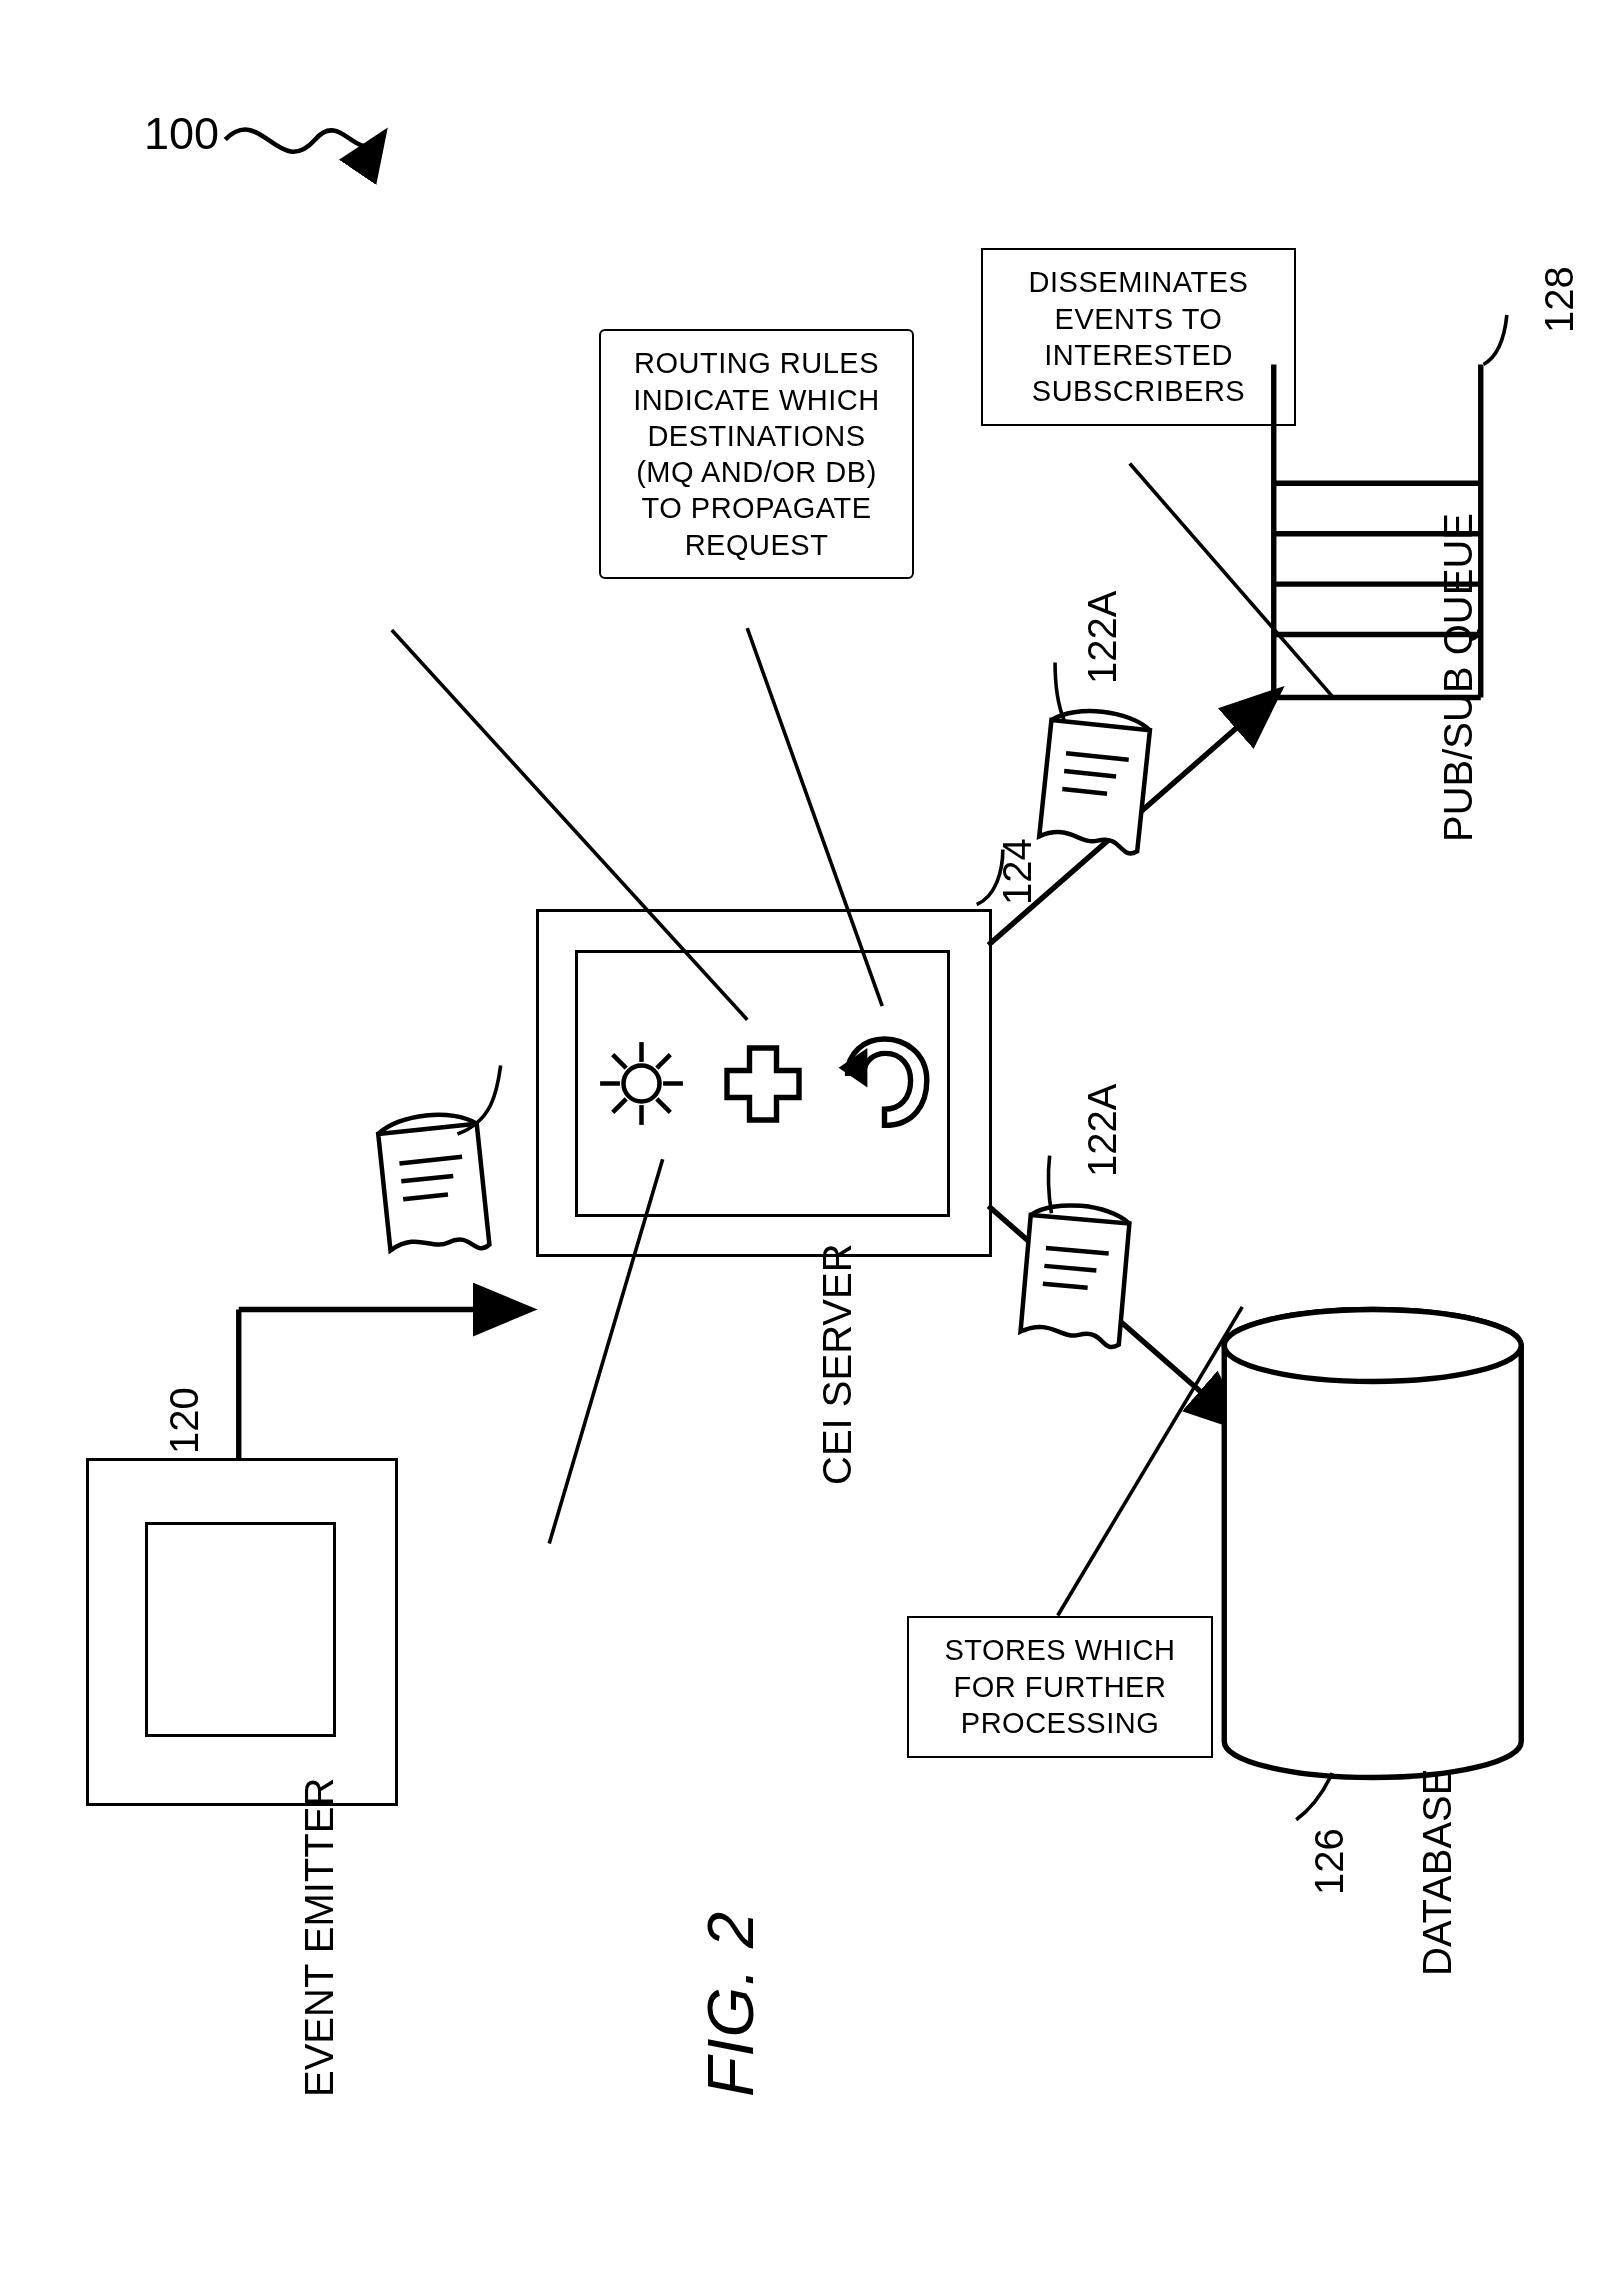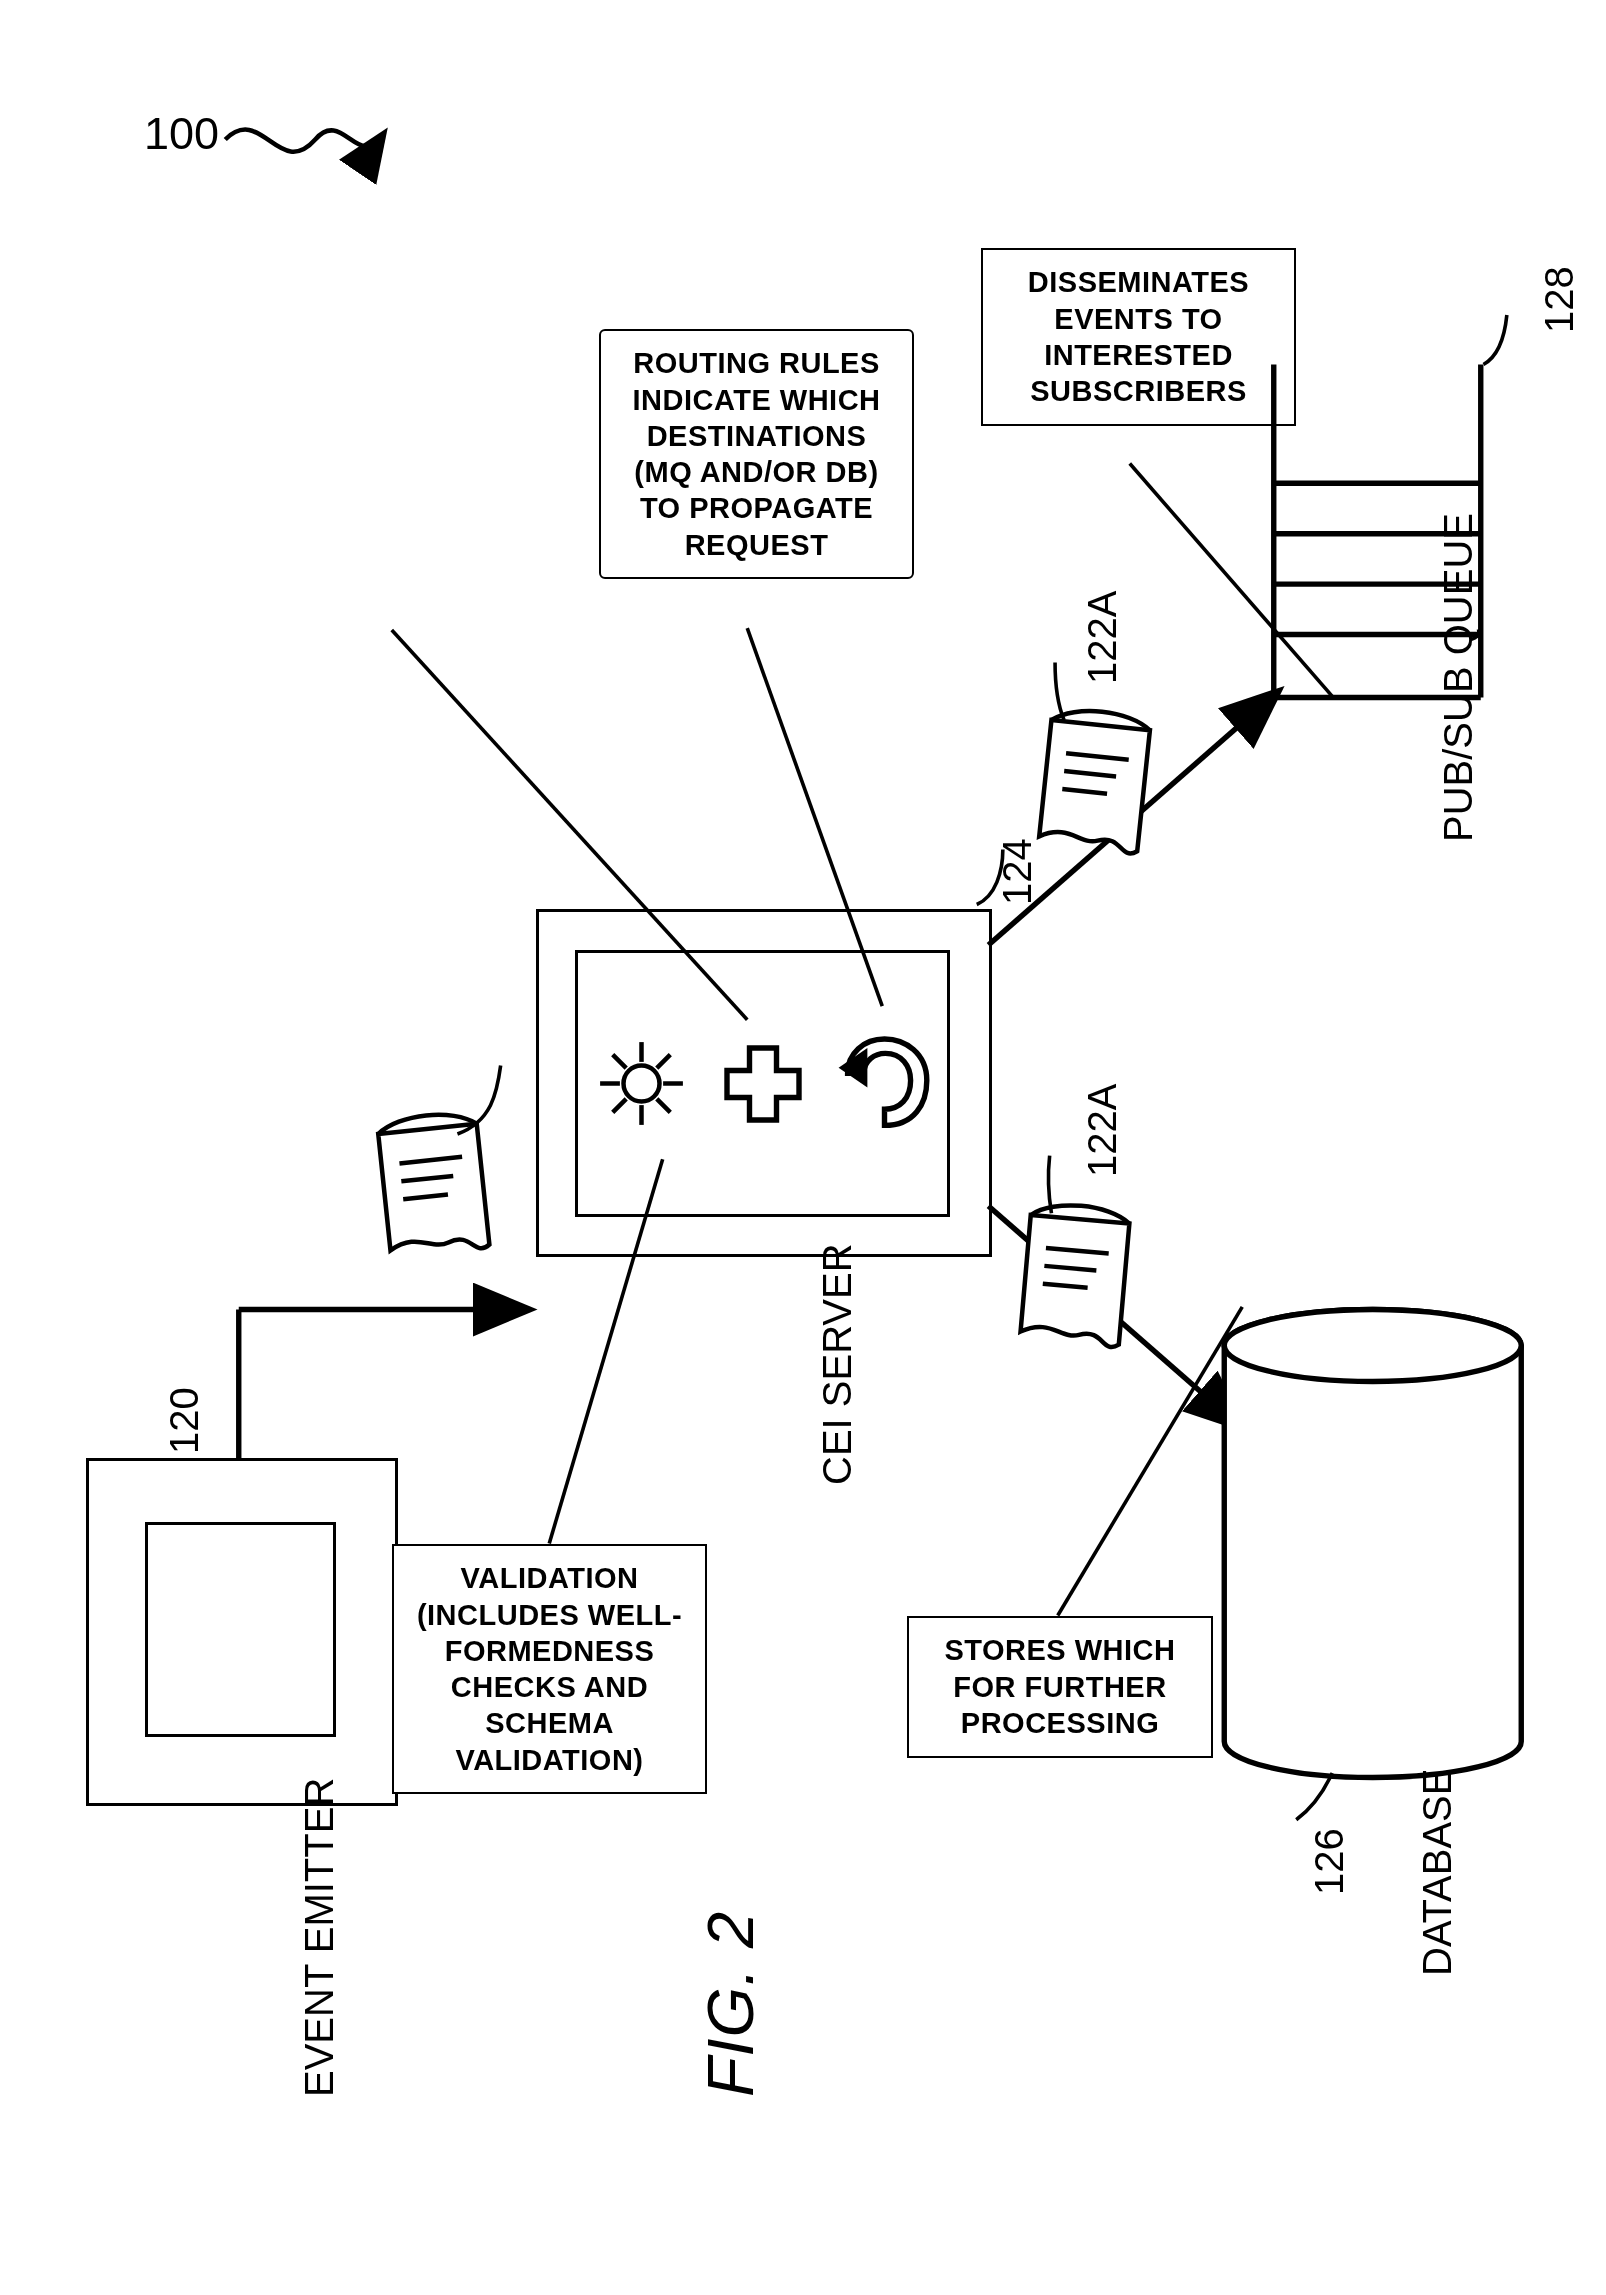--- a/index.html
+++ b/index.html
@@ -24,21 +24,21 @@
     left: 0;
     top: 0;
     width: 1607px;
     height: 2295px;
     pointer-events: none;
   }
   .textbox {
     border: 2.7px solid #000;
     padding: 14.4px 16px;
     font-size: 29px;
-    font-weight: 700;
+    font-weight: 400;
     line-height: 1.25;
     text-align: center;
     background: #fff;
     letter-spacing: 0.5px;
   }
   .reflabel {
     font-size: 45px;
     font-weight: 500;
   }
   .rotatedlabel {
@@ -175,23 +175,20 @@
     <line x1="830" y1="698" x2="980" y2="1118" stroke="#000" stroke-width="4"></line>
   </svg>
 
   <div class="textbox" style="left:981px; top:248px; width:279px;">
     <span>DISSEMINATES EVENTS TO INTERESTED SUBSCRIBERS</span>
   </div>
   <svg class="overlay" viewBox="0 0 1785 2550" width="1607" height="2295">
     <line x1="1255" y1="515" x2="1482" y2="776" stroke="#000" stroke-width="4"></line>
   </svg>
 
-  <div class="textbox" style="left:392px; top:1544px; width:279px;">
-    <span>VALIDATION (INCLUDES WELL-FORMEDNESS CHECKS AND SCHEMA VALIDATION)</span>
-  </div>
   <svg class="overlay" viewBox="0 0 1785 2550" width="1607" height="2295">
     <line x1="610" y1="1715" x2="736" y2="1288" stroke="#000" stroke-width="4"></line>
   </svg>
 
   <div class="textbox" style="left:907px; top:1616px; width:270px;">
     <span>STORES WHICH FOR FURTHER PROCESSING</span>
   </div>
   <svg class="overlay" viewBox="0 0 1785 2550" width="1607" height="2295">
     <line x1="1175" y1="1795" x2="1380" y2="1452" stroke="#000" stroke-width="4"></line>
   </svg>

